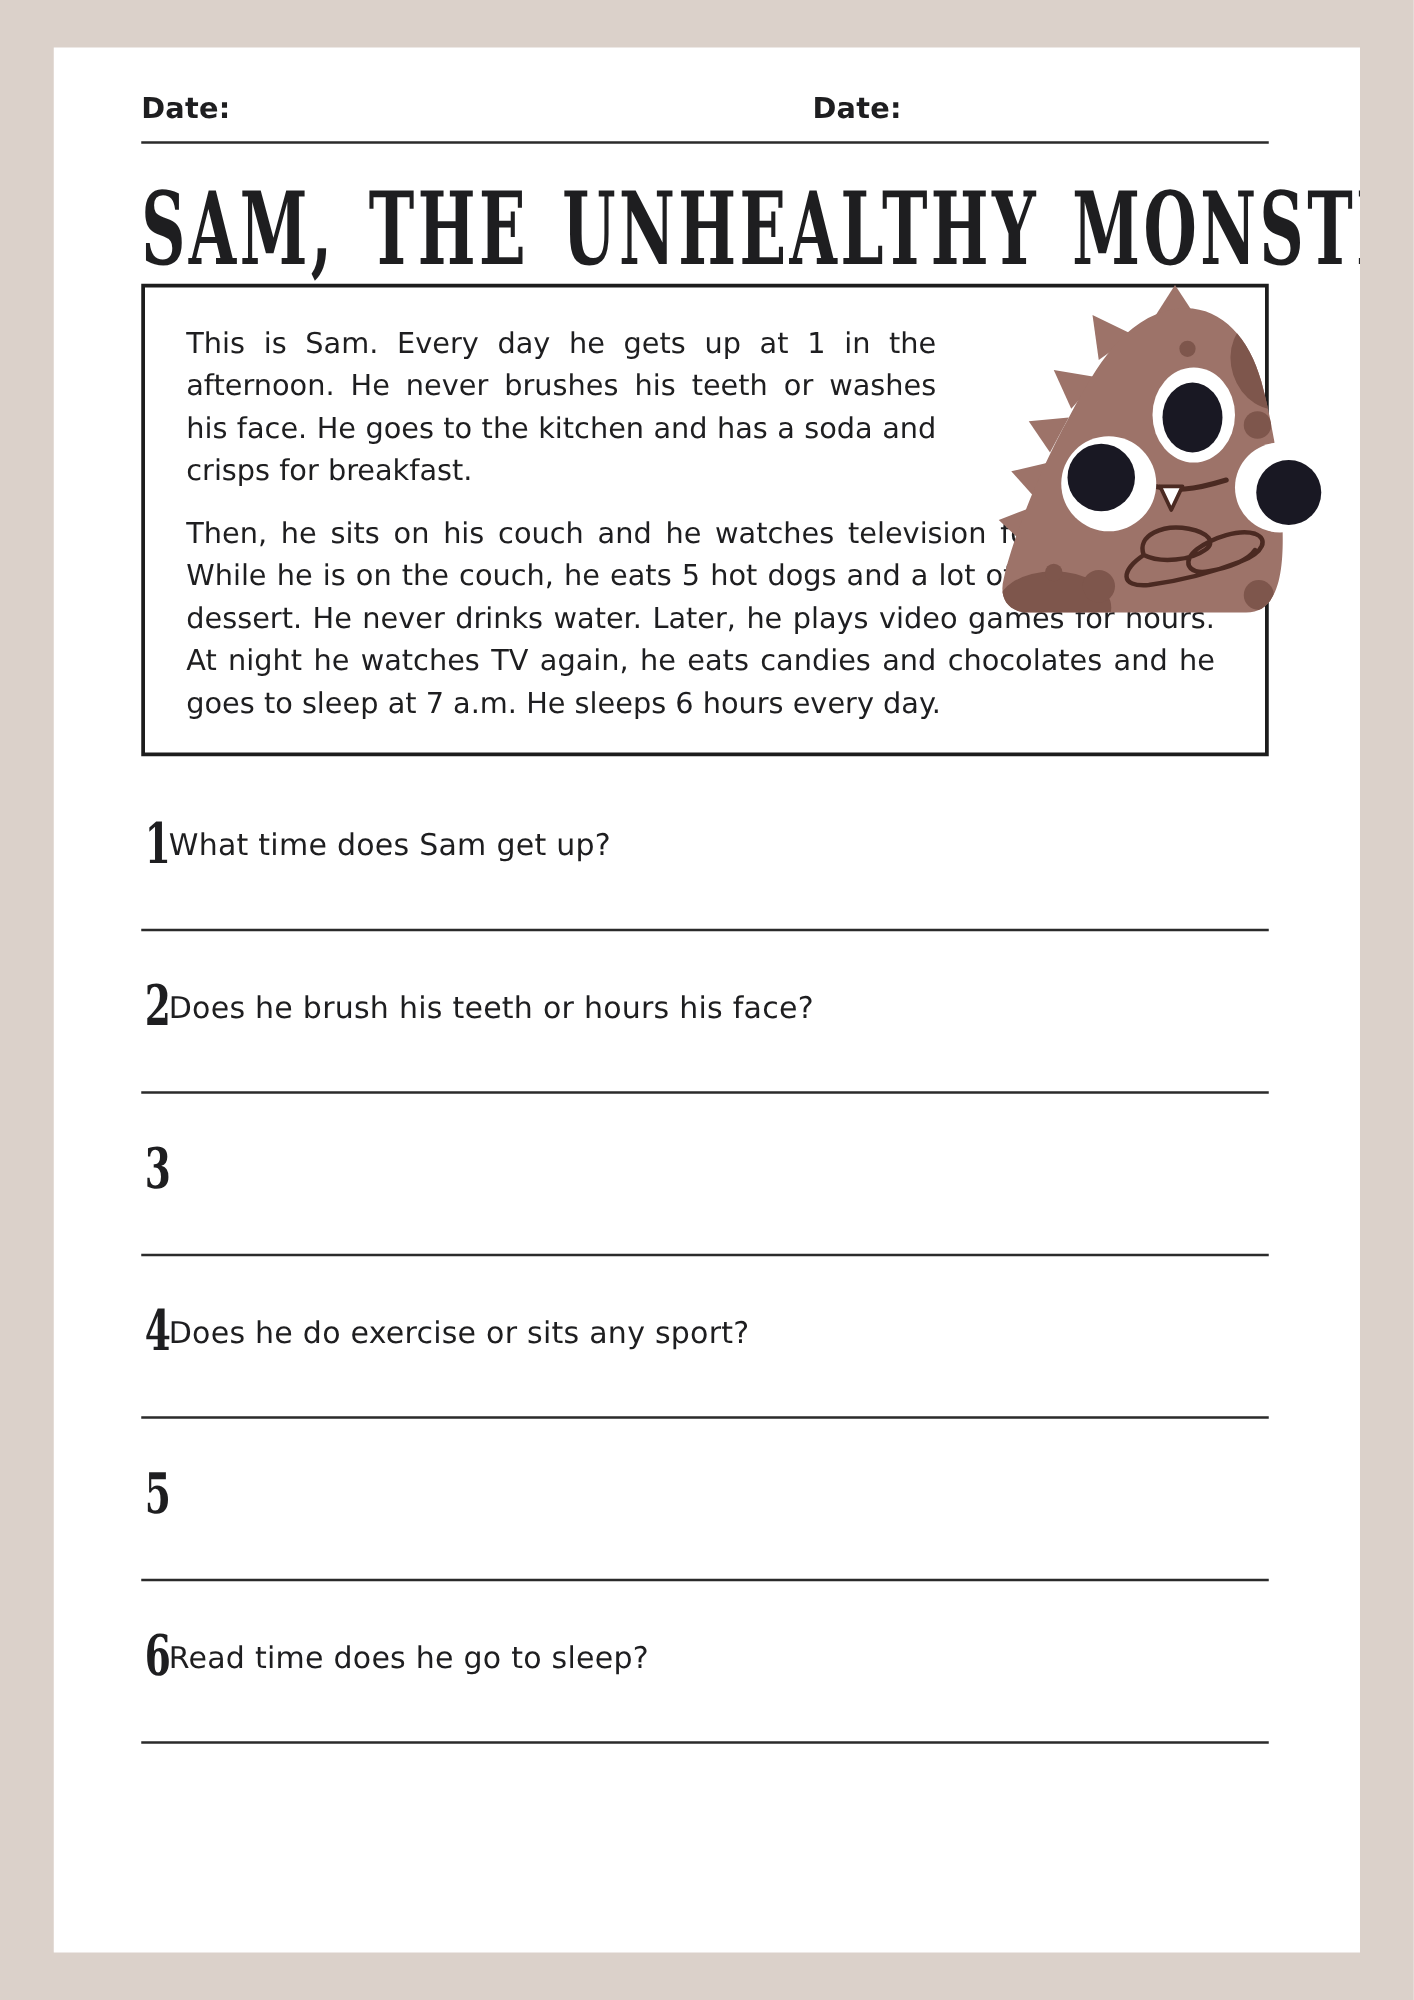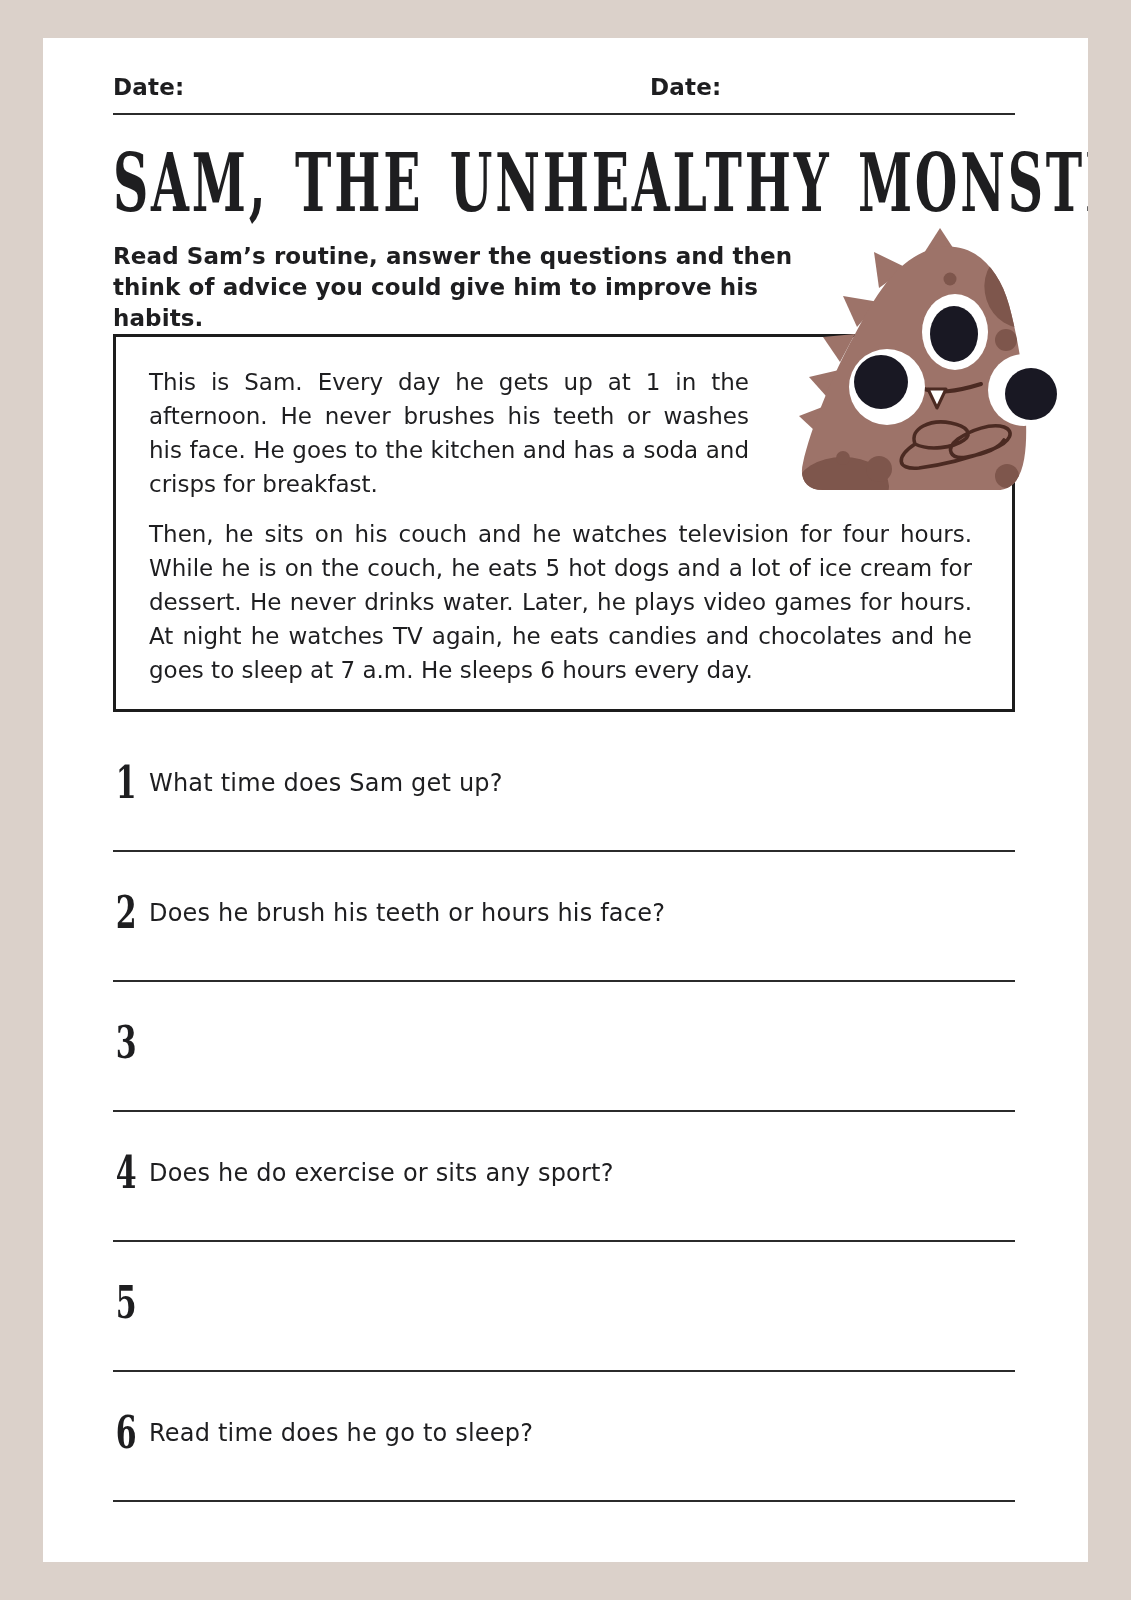--- a/index.html
+++ b/index.html
@@ -85,21 +85,20 @@
     display: inline-block;
     width: 22px;
     text-align: center;
     transform: scale(0.75, 1.12);
     transform-origin: center 60%;
     flex: 0 0 22px;
   }
   .q-text {
     font-size: 24px;
     line-height: 34px;
-    margin-left: 14px;
     letter-spacing: 0.2px;
   }
   .answer-line {
     height: 2px;
     background: var(--line, #2b2b2b);
     margin-top: 50px;
     margin-bottom: 44px;
   }
   .q-row:last-child .answer-line { margin-bottom: 0; }
 </style>
@@ -110,21 +109,20 @@
   <div class="content">
 
     <div class="header-row">
       <span class="hdr-label">Date:</span>
       <span class="hdr-label date">Date:</span>
     </div>
     <div class="header-rule"></div>
 
     <h1 class="title"><span class="title-inner">SAM, THE UNHEALTHY MONSTER</span></h1>
 
-    <p class="instructions">Read Sam’s routine, answer the questions and then think of advice you could give him to improve his habits.</p>
 
     <div class="passage-box">
       <p class="para p1">This is Sam. Every day he gets up at 1 in the afternoon. He never brushes his teeth or washes his face. He goes to the kitchen and has a soda and crisps for breakfast.</p>
       <p class="para p2">Then, he sits on his couch and he watches television for four hours. While he is on the couch, he eats 5 hot dogs and a lot of ice cream for dessert. He never drinks water. Later, he plays video games for hours. At night he watches TV again, he eats candies and chocolates and he goes to sleep at 7 a.m. He sleeps 6 hours every day.</p>
     </div>
 
     <div class="questions">
 
       <div class="q-row">
         <div class="q-line1">

